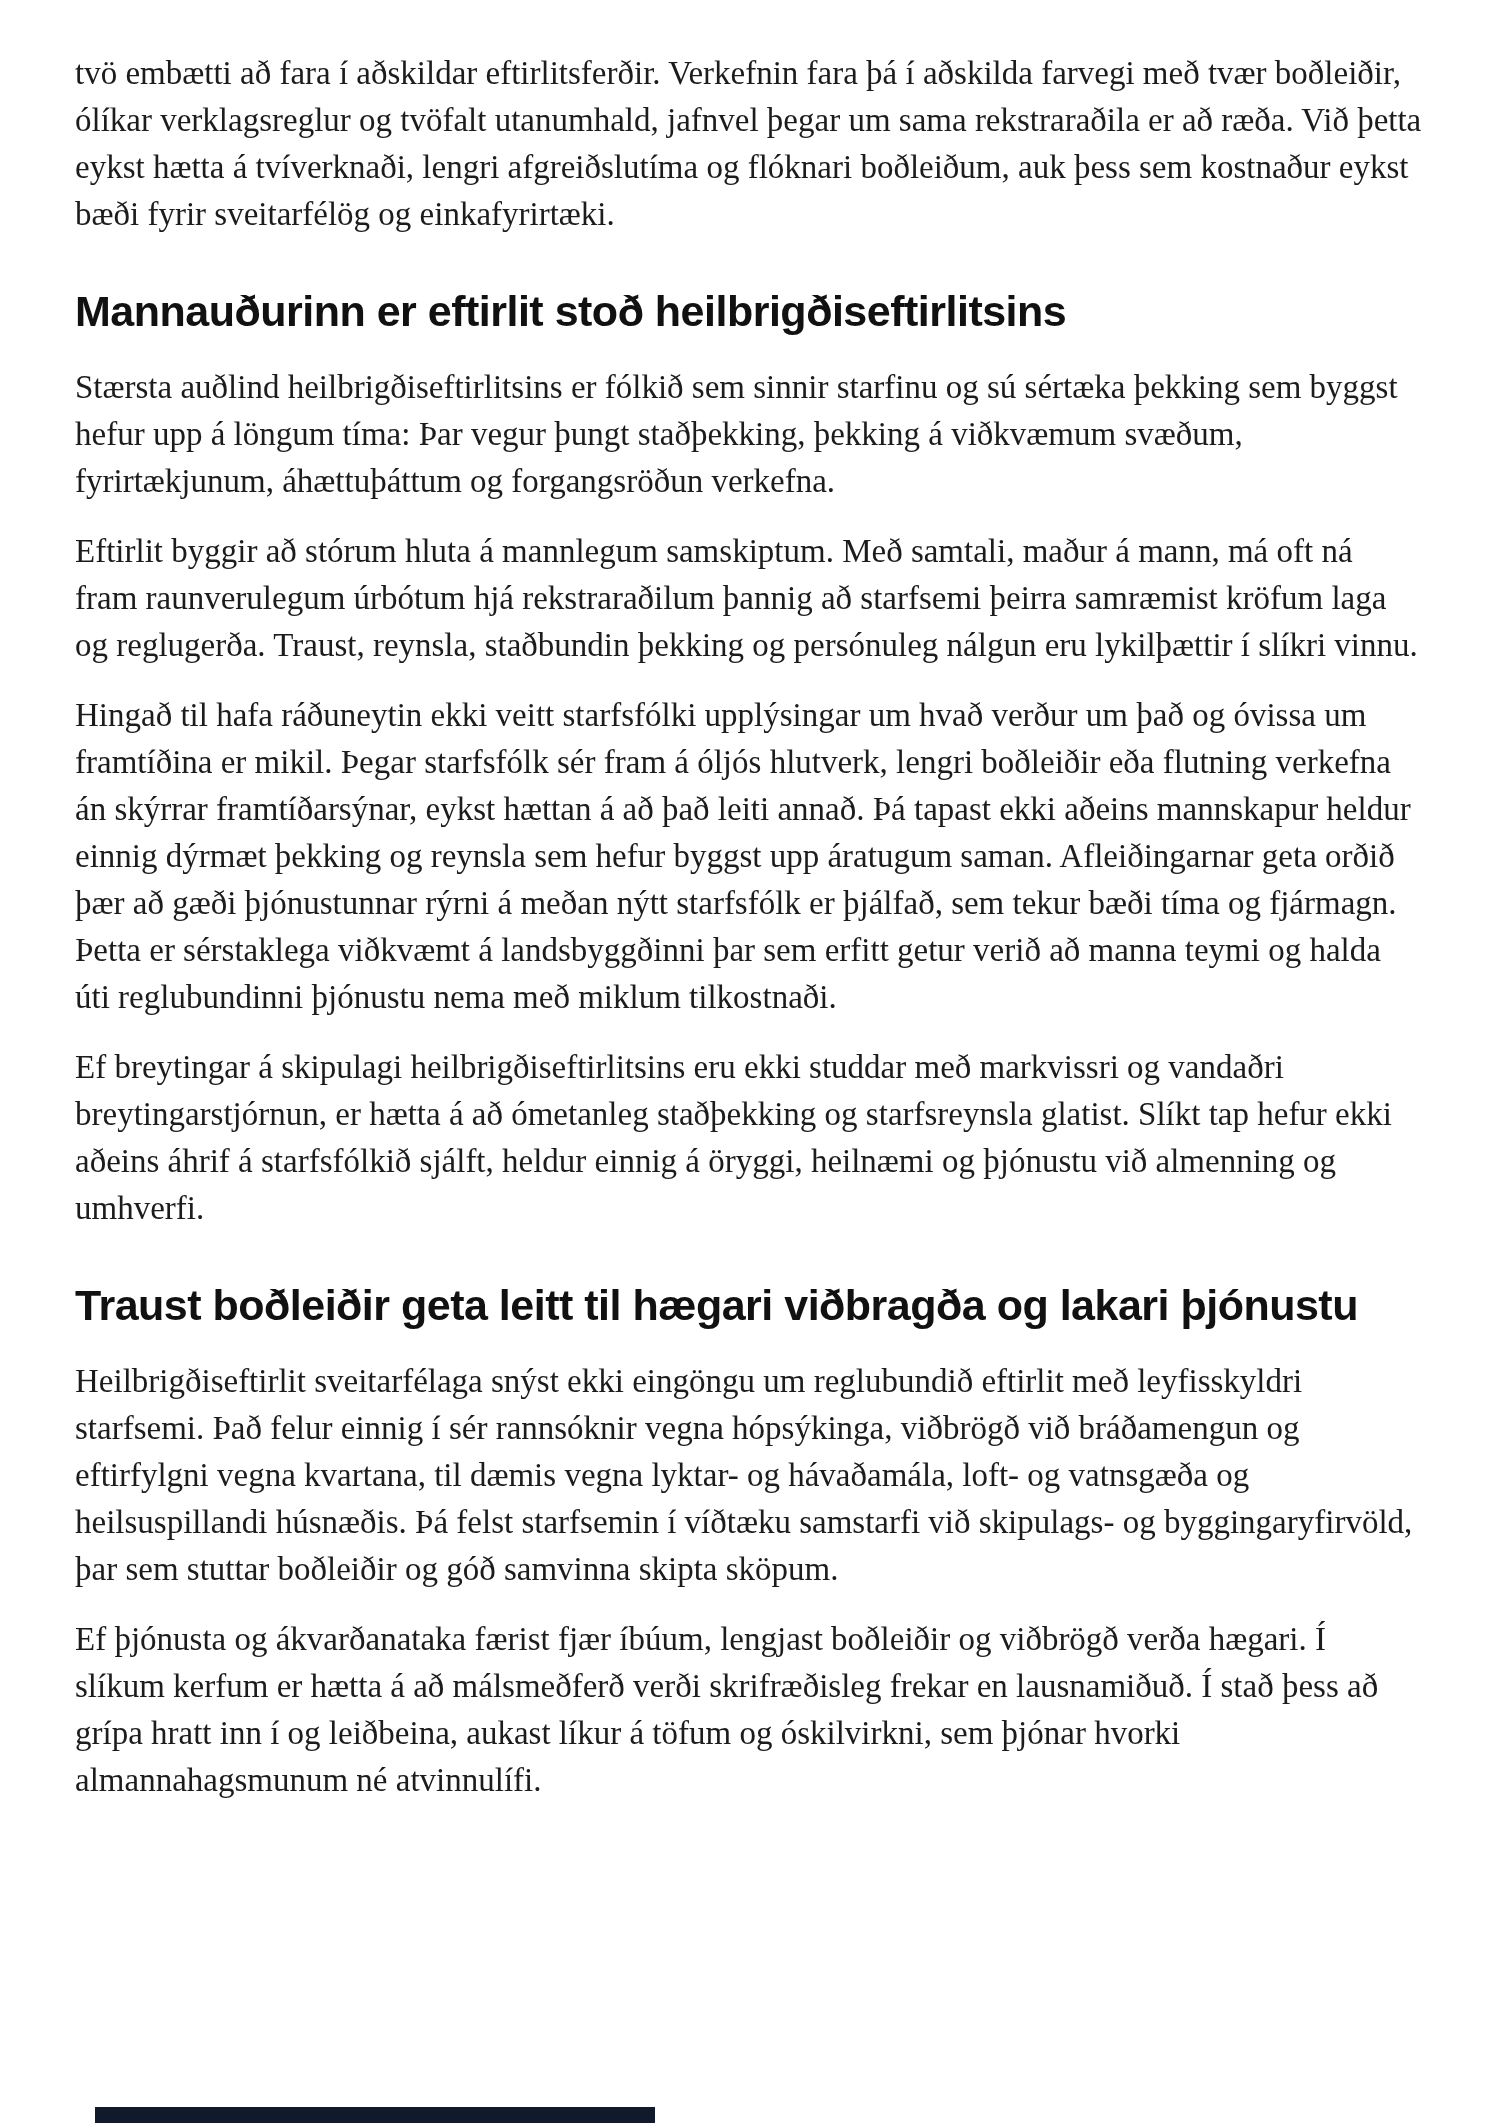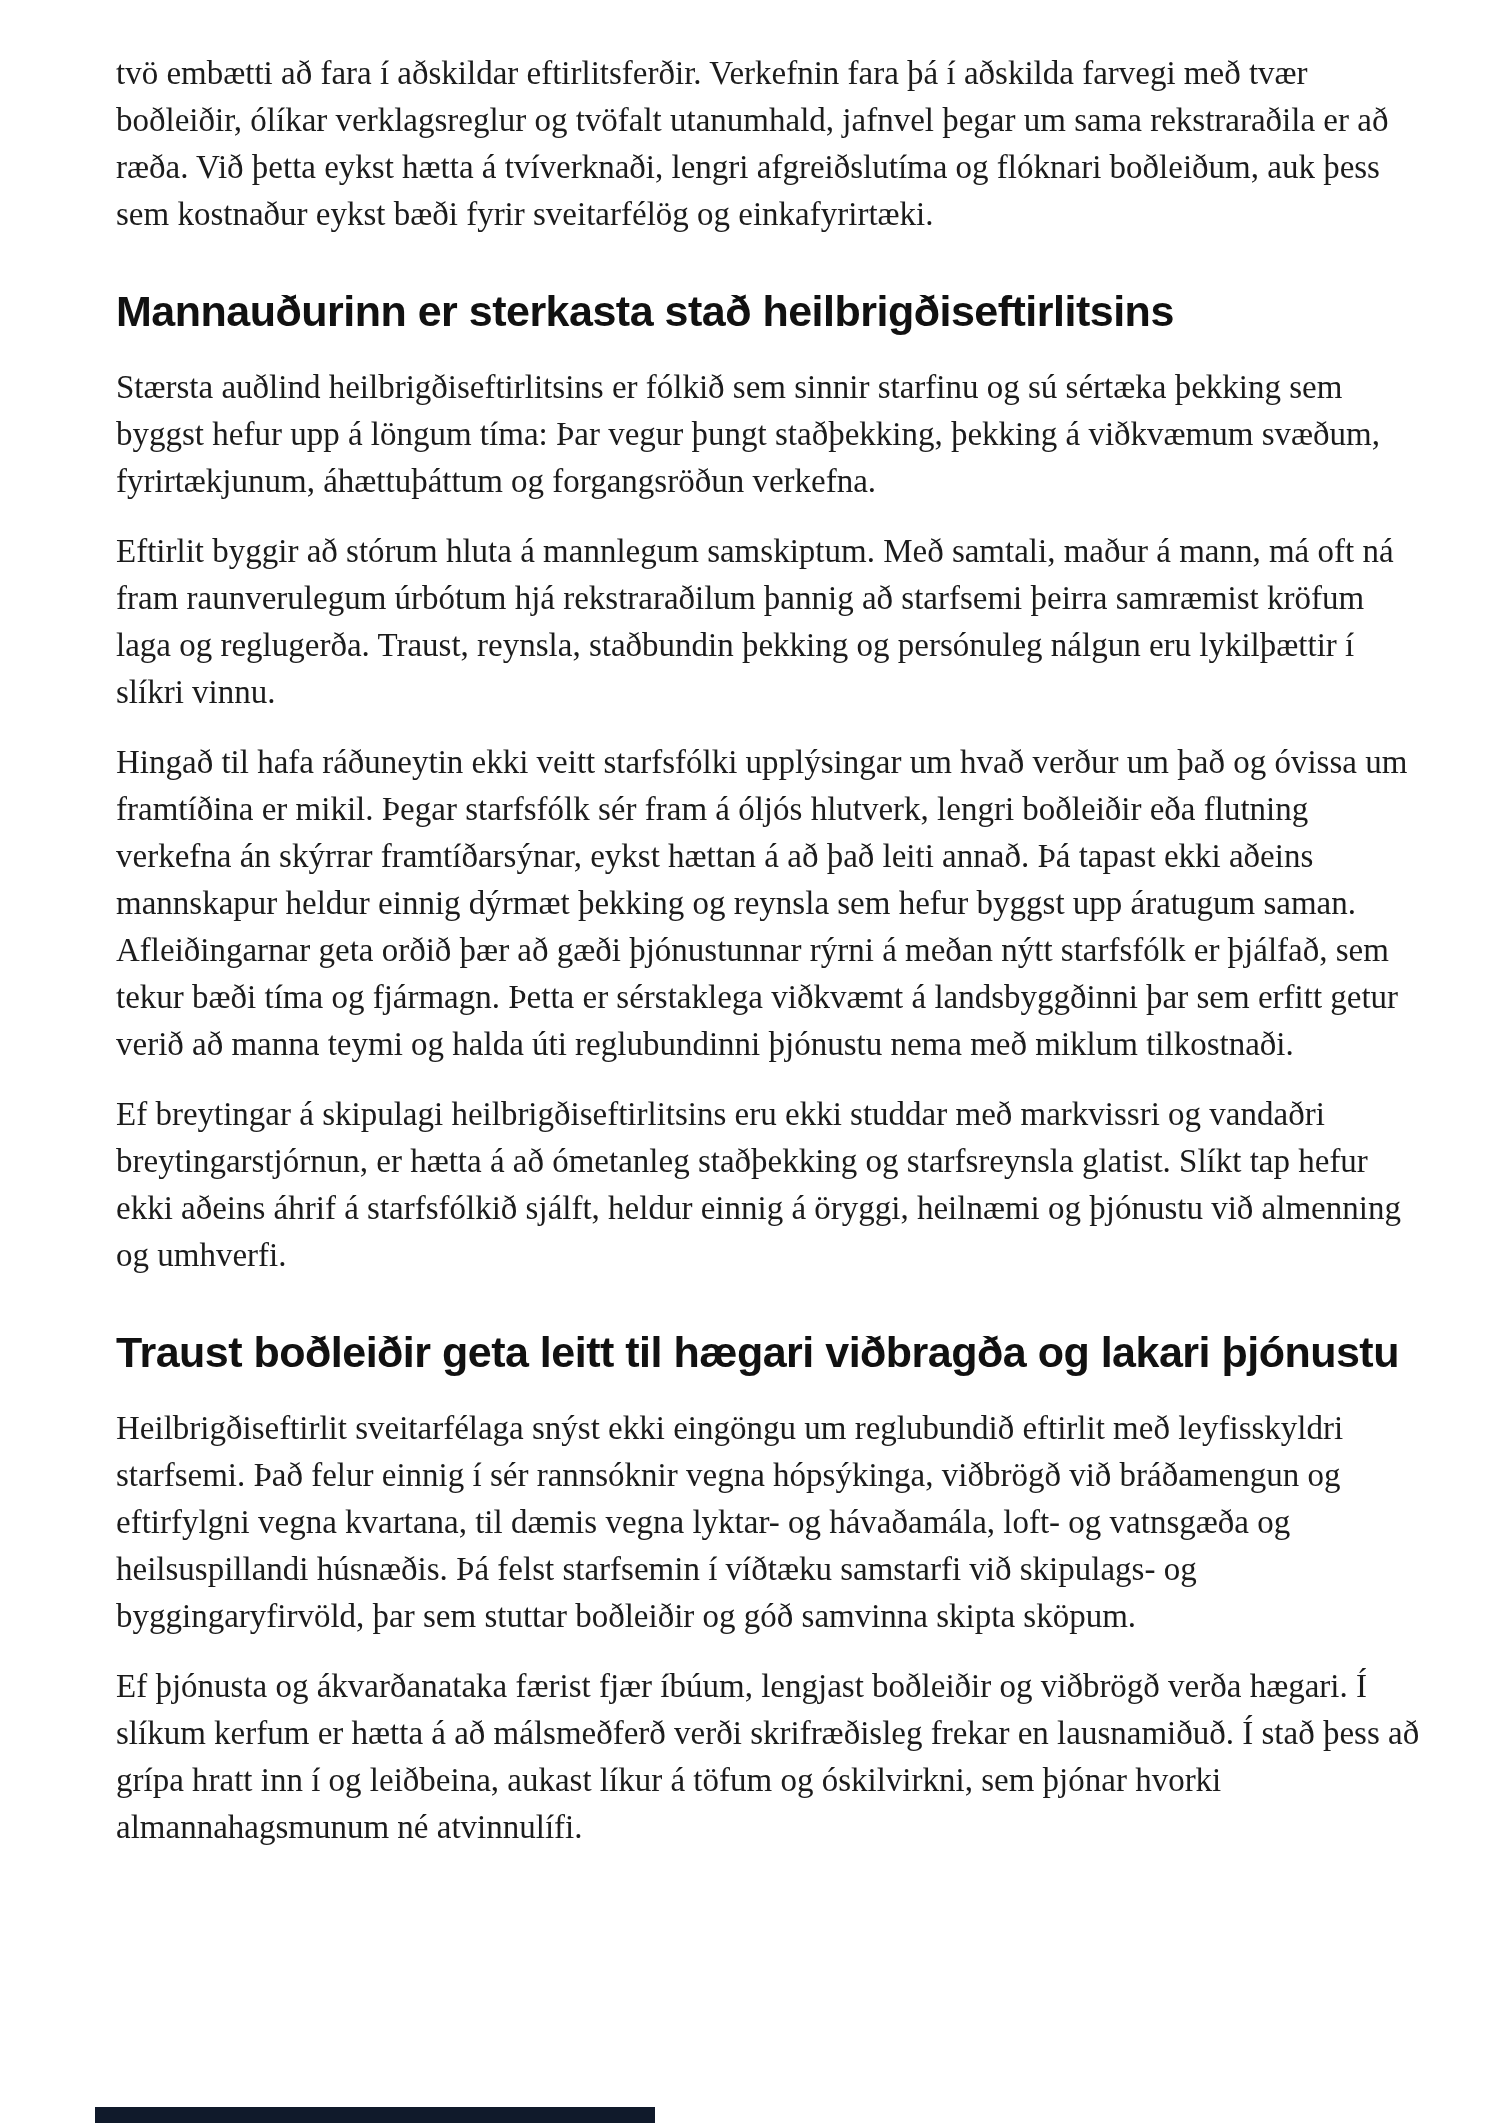--- a/index.html
+++ b/index.html
@@ -8,21 +8,21 @@
     background: #ffffff;
   }
   .page {
     position: relative;
     width: 1500px;
     height: 2123px;
     margin: 0 auto;
     background: #ffffff;
     overflow: hidden;
     box-sizing: border-box;
-    padding: 50px 78px 0 116px;
+    padding: 50px 78px 0 75px;
   }
   .article {
     color: #1c1c1c;
     font-family: "Liberation Serif", "DejaVu Serif", serif;
     font-size: 33px;
     line-height: 47px;
   }
   .article p {
     margin: 0 0 23px 0;
     max-width: 1350px;
@@ -45,21 +45,21 @@
   }
 </style>
 </head>
 <body>
 
 <div class="page">
   <div class="article">
 
     <p>tvö embætti að fara í aðskildar eftirlitsferðir. Verkefnin fara þá í aðskilda farvegi með tvær boðleiðir, ólíkar verklagsreglur og tvöfalt utanumhald, jafnvel þegar um sama rekstraraðila er að ræða. Við þetta eykst hætta á tvíverknaði, lengri afgreiðslutíma og flóknari boðleiðum, auk þess sem kostnaður eykst bæði fyrir sveitarfélög og einkafyrirtæki.</p>
 
-    <h2>Mannauðurinn er sterkasta stað heilbrigðiseftirlitsins</h2>
+    <h2>Mannauðurinn er eftirlit stoð heilbrigðiseftirlitsins</h2>
 
     <p>Stærsta auðlind heilbrigðiseftirlitsins er fólkið sem sinnir starfinu og sú sértæka þekking sem byggst hefur upp á löngum tíma: Þar vegur þungt staðþekking, þekking á viðkvæmum svæðum, fyrirtækjunum, áhættuþáttum og forgangsröðun verkefna.</p>
 
     <p>Eftirlit byggir að stórum hluta á mannlegum samskiptum. Með samtali, maður á mann, má oft ná fram raunverulegum úrbótum hjá rekstraraðilum þannig að starfsemi þeirra samræmist kröfum laga og reglugerða. Traust, reynsla, staðbundin þekking og persónuleg nálgun eru lykilþættir í slíkri vinnu.</p>
 
     <p>Hingað til hafa ráðuneytin ekki veitt starfsfólki upplýsingar um hvað verður um það og óvissa um framtíðina er mikil. Þegar starfsfólk sér fram á óljós hlutverk, lengri boðleiðir eða flutning verkefna án skýrrar framtíðarsýnar, eykst hættan á að það leiti annað. Þá tapast ekki aðeins mannskapur heldur einnig dýrmæt þekking og reynsla sem hefur byggst upp áratugum saman. Afleiðingarnar geta orðið þær að gæði þjónustunnar rýrni á meðan nýtt starfsfólk er þjálfað, sem tekur bæði tíma og fjármagn. Þetta er sérstaklega viðkvæmt á landsbyggðinni þar sem erfitt getur verið að manna teymi og halda úti reglubundinni þjónustu nema með miklum tilkostnaði.</p>
 
     <p>Ef breytingar á skipulagi heilbrigðiseftirlitsins eru ekki studdar með markvissri og vandaðri breytingarstjórnun, er hætta á að ómetanleg staðþekking og starfsreynsla glatist. Slíkt tap hefur ekki aðeins áhrif á starfsfólkið sjálft, heldur einnig á öryggi, heilnæmi og þjónustu við almenning og umhverfi.</p>
 
     <h2>Traust boðleiðir geta leitt til hægari viðbragða og lakari þjónustu</h2>

